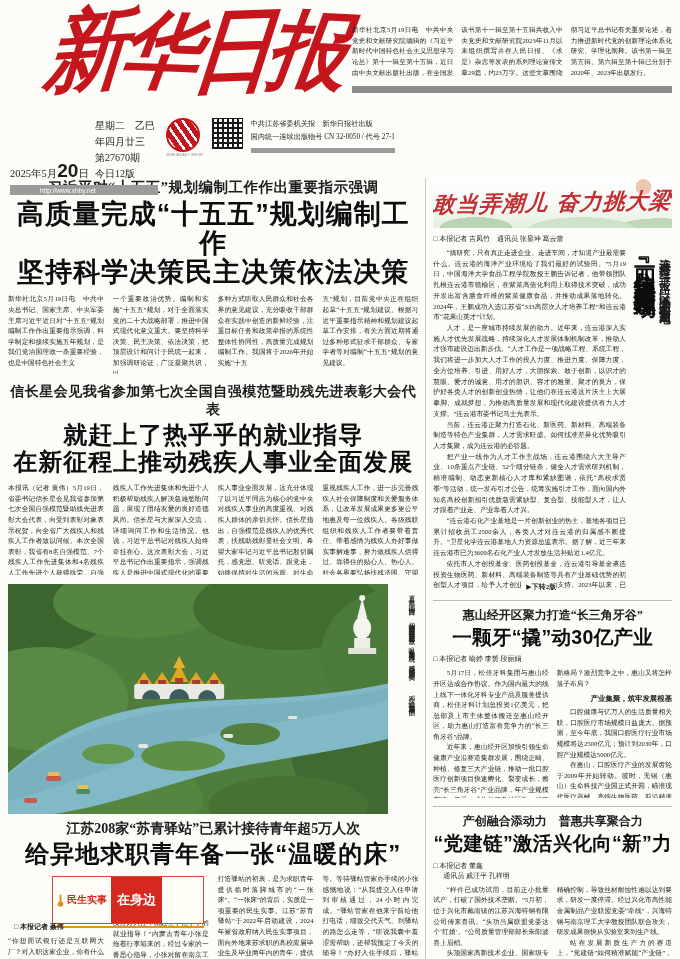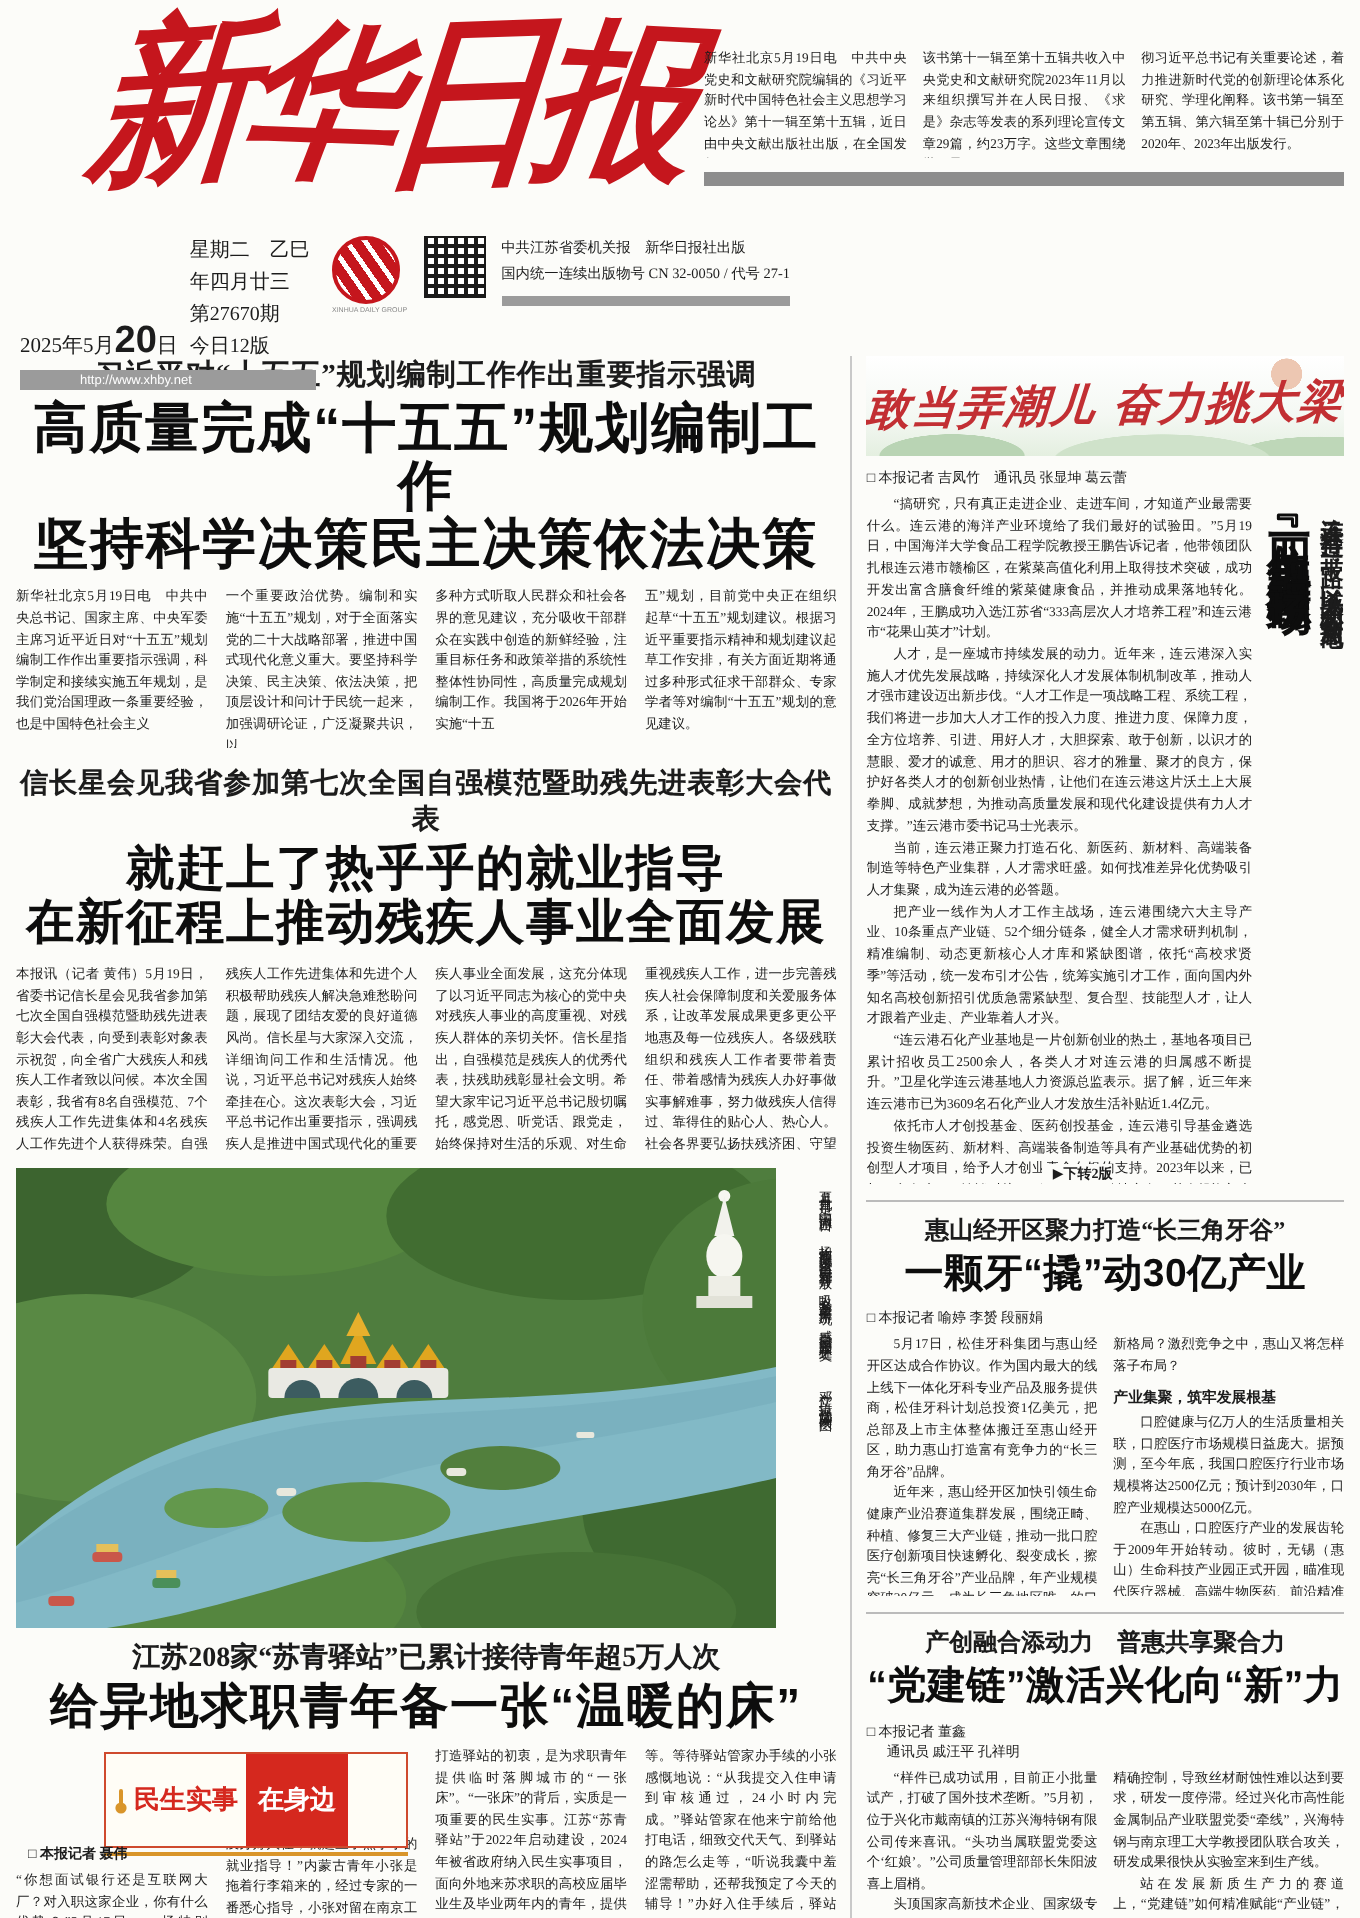--- a/index.html
+++ b/index.html
@@ -68,21 +68,21 @@
   .photo-frame svg { width:100%; height:100%; display:block; }
   .photo-caption { width:30px; writing-mode:vertical-rl; font-size:6.8px;
     line-height:1.9; letter-spacing:1px; padding:6px 1px; text-align:justify; }
   .photo-caption .credit { margin-top:10px; }
   
   .youth-body { position:relative; display:flex; gap:9px; margin-top:6px; height:98px; overflow:hidden; }
   .youth-body p { flex:1; font-size:6.7px; line-height:1.58; text-align:justify; }
   .pt1 { padding-top:62px; } .pt2 { padding-top:44px; }
   .badge-wrap { position:absolute; left:44px; top:2px; width:152px; }
   .badge { display:flex; align-items:stretch; border:1px solid #cf4a2e; background:#fffdf6; }
-  .badge-left { color:#d5281e; font-weight:900; font-size:13px; padding:2px 4px;
+  .badge-left { color:#d5281e; font-weight:900; font-size:10px; padding:2px 4px;
     display:flex; align-items:center; gap:3px; font-family:"Liberation Sans",sans-serif; }
   .badge-right { background:#d5281e; color:#fff; font-weight:900; font-size:13px;
     padding:14px 6px; display:flex; align-items:center; font-family:"Liberation Sans",sans-serif; }
   .badge-underline { height:2px; background:#d9952a; margin-top:2px; }
   .youth-byline { position:absolute; left:6px; top:48px; font-size:7px; font-weight:bold; }
   .jump { font-weight:bold; font-size:7px; text-align:right; }
   
   .banner { height:50px; position:relative; display:flex; align-items:center;
     justify-content:center; overflow:hidden;
     background:
@@ -104,21 +104,21 @@
     font-weight:900; font-size:22px; line-height:1.12; letter-spacing:2px; padding:2px 1px; color:#0d0d0d; }
   .v-head-small { writing-mode:vertical-rl; font-weight:700; font-size:11.5px;
     line-height:1.25; letter-spacing:2px; padding-top:2px; }
   .talent-jump { position:absolute; bottom:0; left:88px; background:#fcfcf9; padding-left:5px; }
   .sec { border-top:1px solid #bbb; margin-top:8px; padding-top:6px; }
   .two-cols { display:flex; gap:8px; overflow:hidden; }
   .two-cols > div { flex:1; font-size:6.7px; line-height:1.58; text-align:justify; }
   .two-cols p { text-indent:2em; }
   .two-cols p.noindent { text-indent:0; }
   .h-tooth { height:130px; } .h-party { height:104px; }
-  .subhead { text-align:left; font-weight:900; font-size:7.4px; margin:3px 0;
+  .subhead { text-align:right; font-weight:900; font-size:7.4px; margin:3px 0;
     font-family:Liberation Sans, sans-serif; text-indent:0 !important; }
 </style>
 </head>
 <body>
 
 <div class="page">
 
   <header class="masthead">
     <div class="brand">
       <span>新</span>

